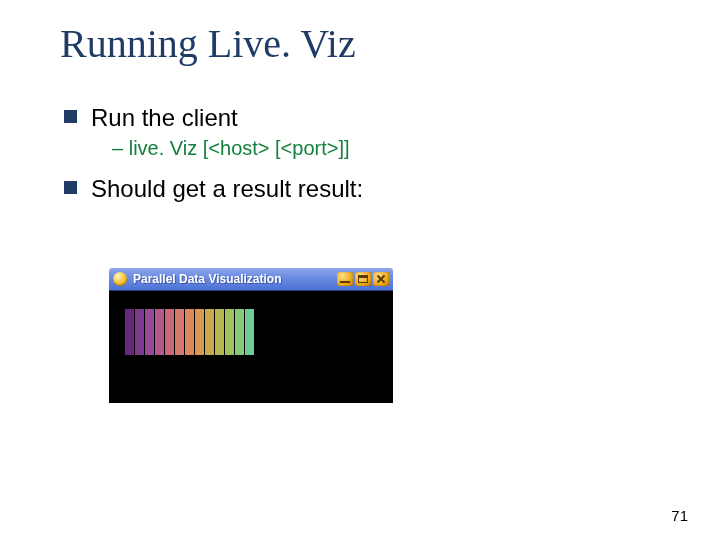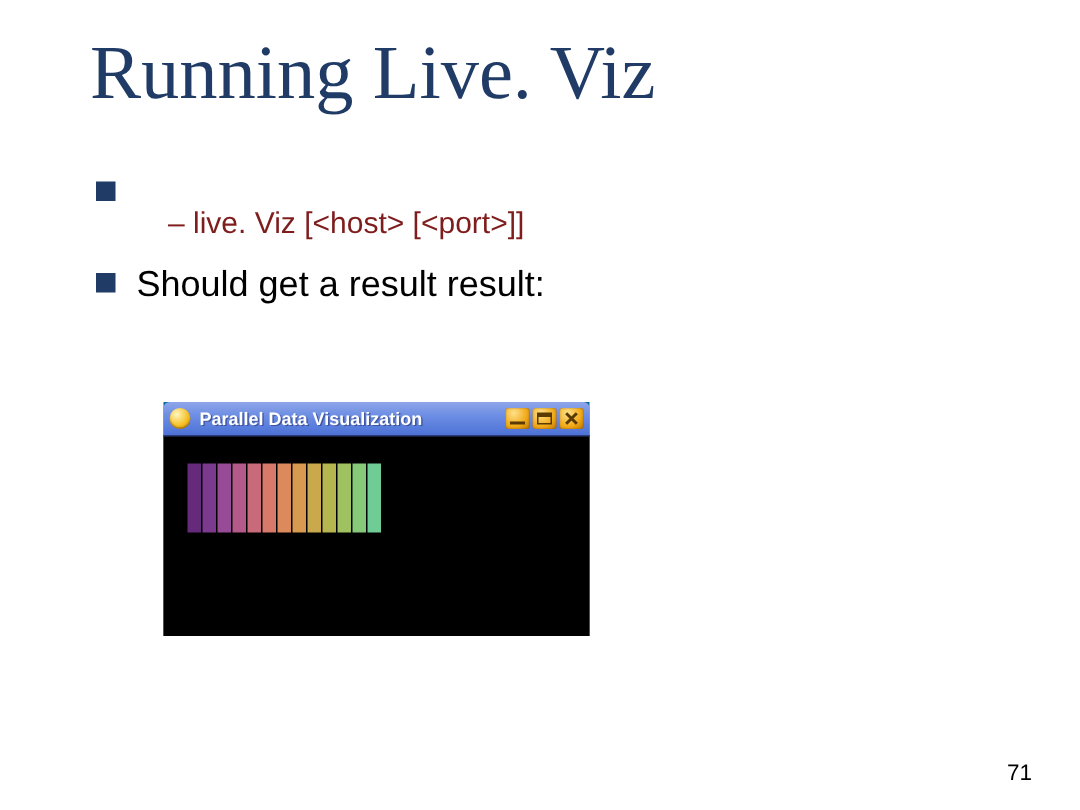--- a/index.html
+++ b/index.html
@@ -14,21 +14,21 @@
   }
   .slide {
     position: relative;
     width: 720px;
     height: 540px;
     box-sizing: border-box;
     padding: 20px 40px 0 60px;
   }
   .title {
     font-family: "Times New Roman", Times, serif;
-    font-size: 51px;
+    font-size: 40px;
     color: #1f3b66;
     margin: 0 0 36px 0;
     font-weight: 400;
   }
   .bullets {
     margin-left: 4px;
   }
   .lvl1 {
     display: flex;
     align-items: flex-start;
@@ -43,34 +43,34 @@
     flex: 0 0 auto;
   }
   .lvl1-text {
     font-size: 24px;
     color: #000;
     line-height: 1.25;
   }
   .lvl2 {
     margin: 4px 0 14px 48px;
     font-size: 20px;
-    color: #7f1d1d;
+    color: #15803d;
   }
   .lvl2::before {
     content: "– ";
   }
 
   
   .win {
     position: absolute;
     left: 109px;
     top: 268px;
     width: 284px;
-    height: 156px;
-    background: #0369a1;
+    height: 135px;
+    background: #e5e5e5;
   }
   .titlebar {
     position: relative;
     height: 22px;
     background: linear-gradient(180deg, #8fa6e8 0%, #6d8ee4 40%, #4d72d6 100%);
     border-radius: 4px 4px 0 0;
     display: flex;
     align-items: center;
     padding: 0 4px;
     box-sizing: border-box;
@@ -164,20 +164,21 @@
 </head>
 <body>
 
 <div class="slide">
 
   <h1 class="title">Running Live. Viz</h1>
 
   <div class="bullets">
     <div class="lvl1">
       <div class="sq"></div>
+      <div class="lvl1-text">Run the client</div>
     </div>
     <div class="lvl2">live. Viz [&lt;host&gt; [&lt;port&gt;]]</div>
 
     <div class="lvl1">
       <div class="sq"></div>
       <div class="lvl1-text">Should get a result result:</div>
     </div>
   </div>
 
   <div class="win">

